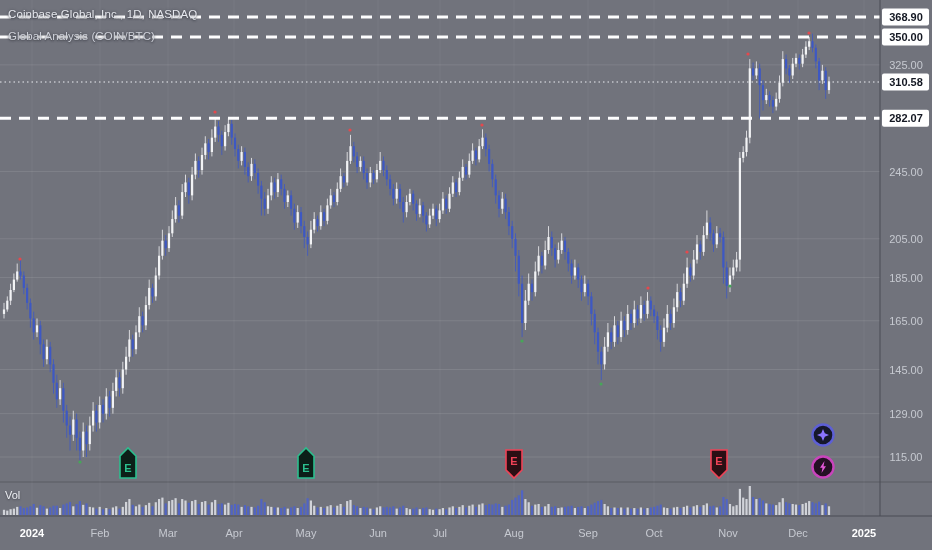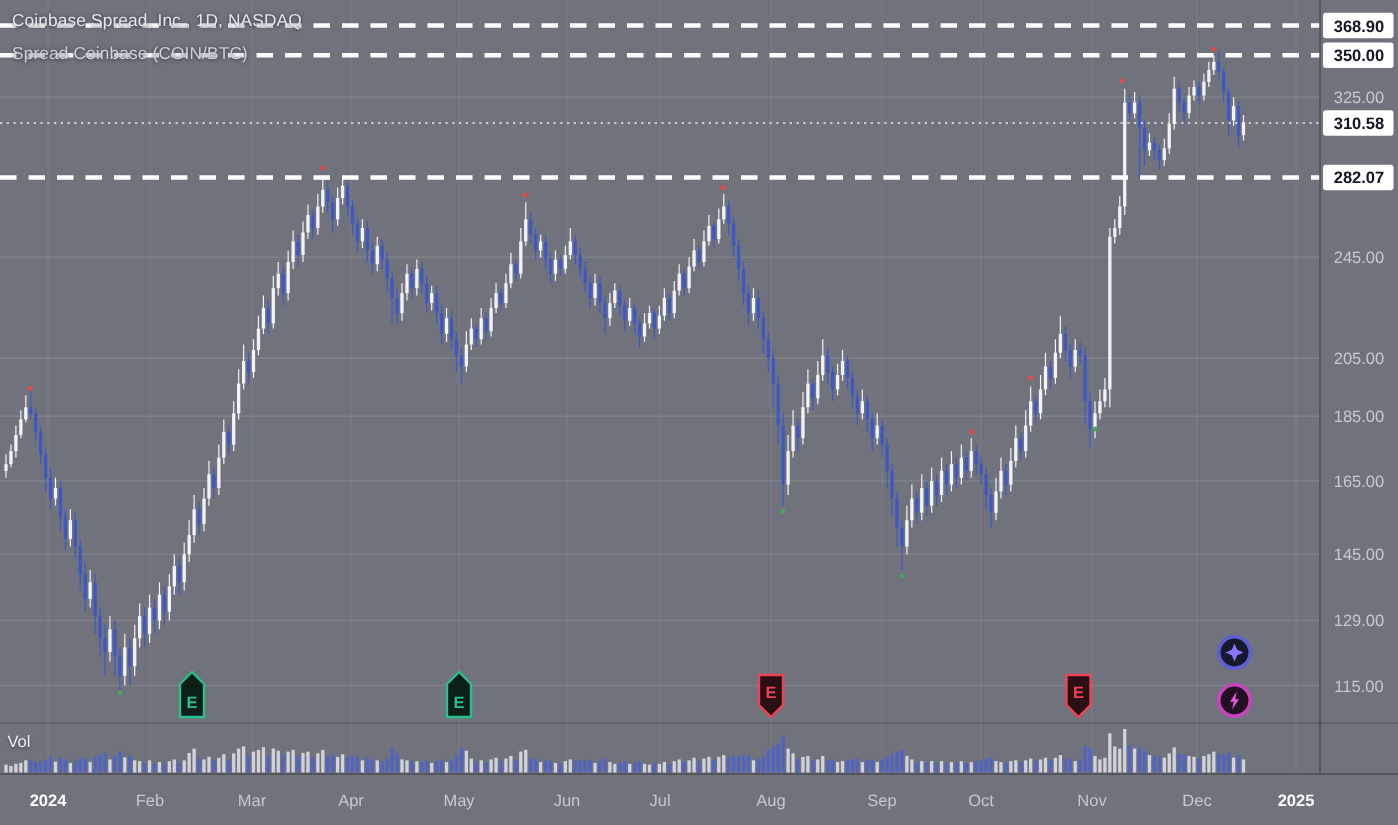--- a/index.html
+++ b/index.html
@@ -877,15 +877,15 @@
     <g>
       <circle cx="823" cy="435" r="10.5" fill="#16182c" stroke="#5d5fd6" stroke-width="2.4"></circle>
       <path d="M823 429 L824.8 433.2 L829 435 L824.8 436.8 L823 441 L821.2 436.8 L817 435 L821.2 433.2 Z" fill="#8b74ff"></path>
     </g>
     <g>
       <circle cx="823" cy="467" r="10.5" fill="#241024" stroke="#c944bc" stroke-width="2.4"></circle>
       <polygon points="824.5,461 820,467.8 822.5,467.8 821.5,473 826,466.2 823.5,466.2" fill="#e257d8"></polygon>
     </g>
   </svg>
 
-<div class="title-line" id="main-title">Coinbase Spread, Inc., 1D, NASDAQ</div>
-<div class="title-line" id="sub-title">Spread Coinbase (COIN/BTC)</div>
+<div class="title-line" id="main-title">Coinbase Global, Inc., 1D, NASDAQ</div>
+<div class="title-line" id="sub-title">Global Analysis (COIN/BTC)</div>
 <div id="vol-label">Vol</div>
 
 </body></html>

